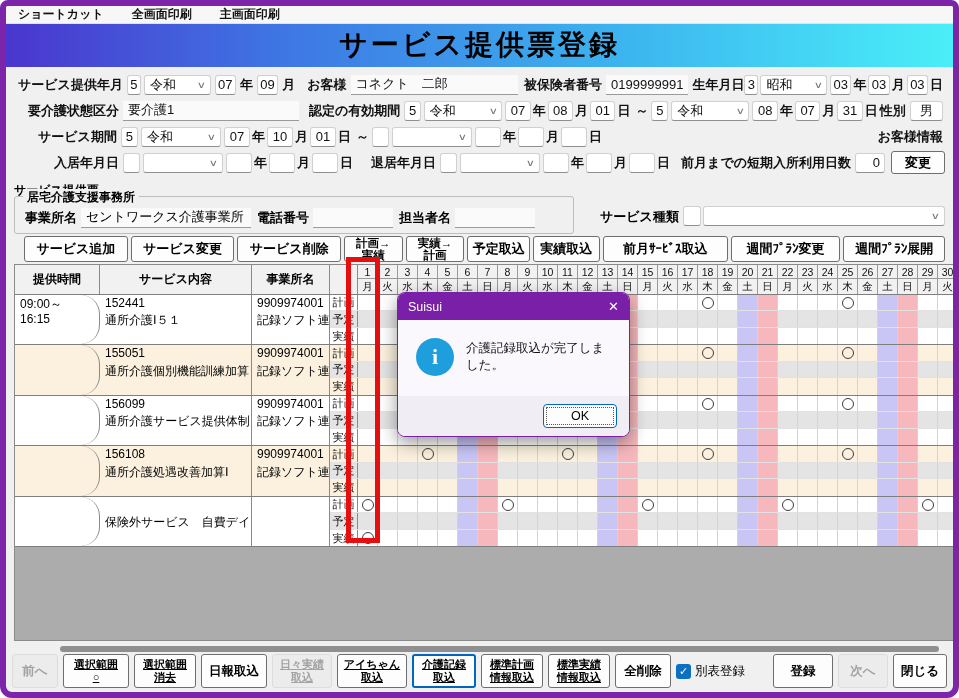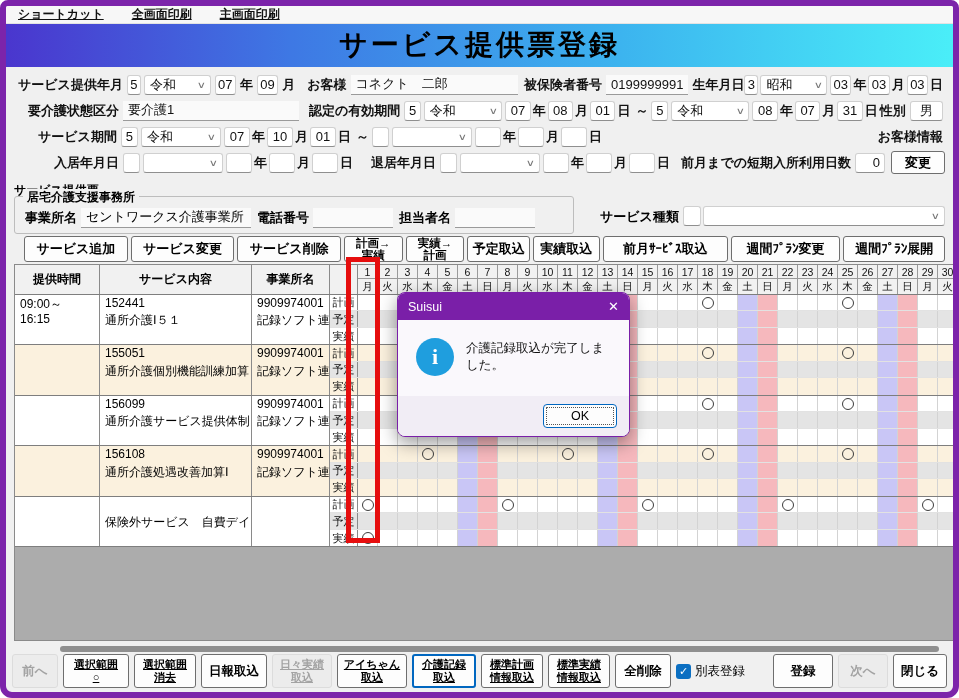--- a/index.html
+++ b/index.html
@@ -4,21 +4,21 @@
 <style>
   html,body{margin:0;padding:0;background:#fff;font-family:"Liberation Sans",sans-serif;}
   *{box-sizing:border-box;}
   .stage{position:relative;width:959px;height:698px;overflow:hidden;}
   .window{position:absolute;inset:0;border:6px solid #7c24aa;border-radius:8px 8px 12px 12px;
           background:#f0f0f0;display:flex;flex-direction:column;overflow:hidden;}
 
   
   .menubar{height:20px;background:#f7f7f7;border-bottom:1px solid #e3e3e3;display:flex;align-items:center;
            gap:28px;padding-left:12px;font-size:12px;font-weight:bold;color:#111;}
-  .menubar span{cursor:default;text-decoration:underline;}
+  .menubar span{cursor:default;}
 
   
   .titlebar{height:48px;background:linear-gradient(90deg,#4a36ce 0%,#3e78e4 30%,#3cb4ef 65%,#4aeef8 100%);
             display:flex;align-items:center;justify-content:center;}
   .titlebar .t{font-size:28px;font-weight:900;color:#000;letter-spacing:3px;font-family:Liberation Serif, serif;}
 
   
   .form{padding:7px 8px 4px 8px;font-size:13px;color:#111;}
   .frow{display:flex;align-items:center;height:22px;margin-bottom:4px;white-space:nowrap;}
   .lab{font-weight:bold;margin:0 4px;}
@@ -67,21 +67,21 @@
   .th-time{width:85px;}.th-content{width:152px;}.th-office{width:78px;}.th-label{width:28px;}
   .th-days{width:600px;display:flex;flex-direction:column;}
   .hrow{display:flex;height:15px;}
   #day-num-row{border-bottom:1px solid #9a9a9a;}
   .hd-cell{width:20px;border-right:1px solid #9a9a9a;display:flex;align-items:center;justify-content:center;
            font-size:10.5px;color:#111;}
   .grp{display:flex;border-top:1px solid #7e7e7e;background:#fff;}
   .grp:first-of-type{border-top:none;}
   .grp.cream{background:#fbf1de;}
   .g-time,.g-content,.g-office{border-right:1px solid #8a8a8a;}
-  .g-time{width:85px;}.g-content{width:152px;}.g-office{width:78px;}
+  .g-time{width:85px;border-radius:19px;}.g-content{width:152px;}.g-office{width:78px;}
   .line{height:16.5px;font-size:12px;padding:1px 2px 0 5px;white-space:nowrap;overflow:hidden;}
   .g-sub{width:628px;display:flex;flex-direction:column;}
   .subrow{display:flex;height:16.5px;}
   .subrow.b{border-bottom:1px solid #e2e2e2;height:16.5px;}
   .subrow.mid{background:#e4e4e4;}
   .sl{width:28px;font-size:11px;display:flex;align-items:center;justify-content:center;
       border-right:1px solid #8a8a8a;color:#111;}
   .dc{width:20px;border-right:1px solid #d3d3d3;display:flex;align-items:center;justify-content:center;}
   .dc.sat{background:#c9c6f6;}
   .dc.sun{background:#f6b8bd;}

